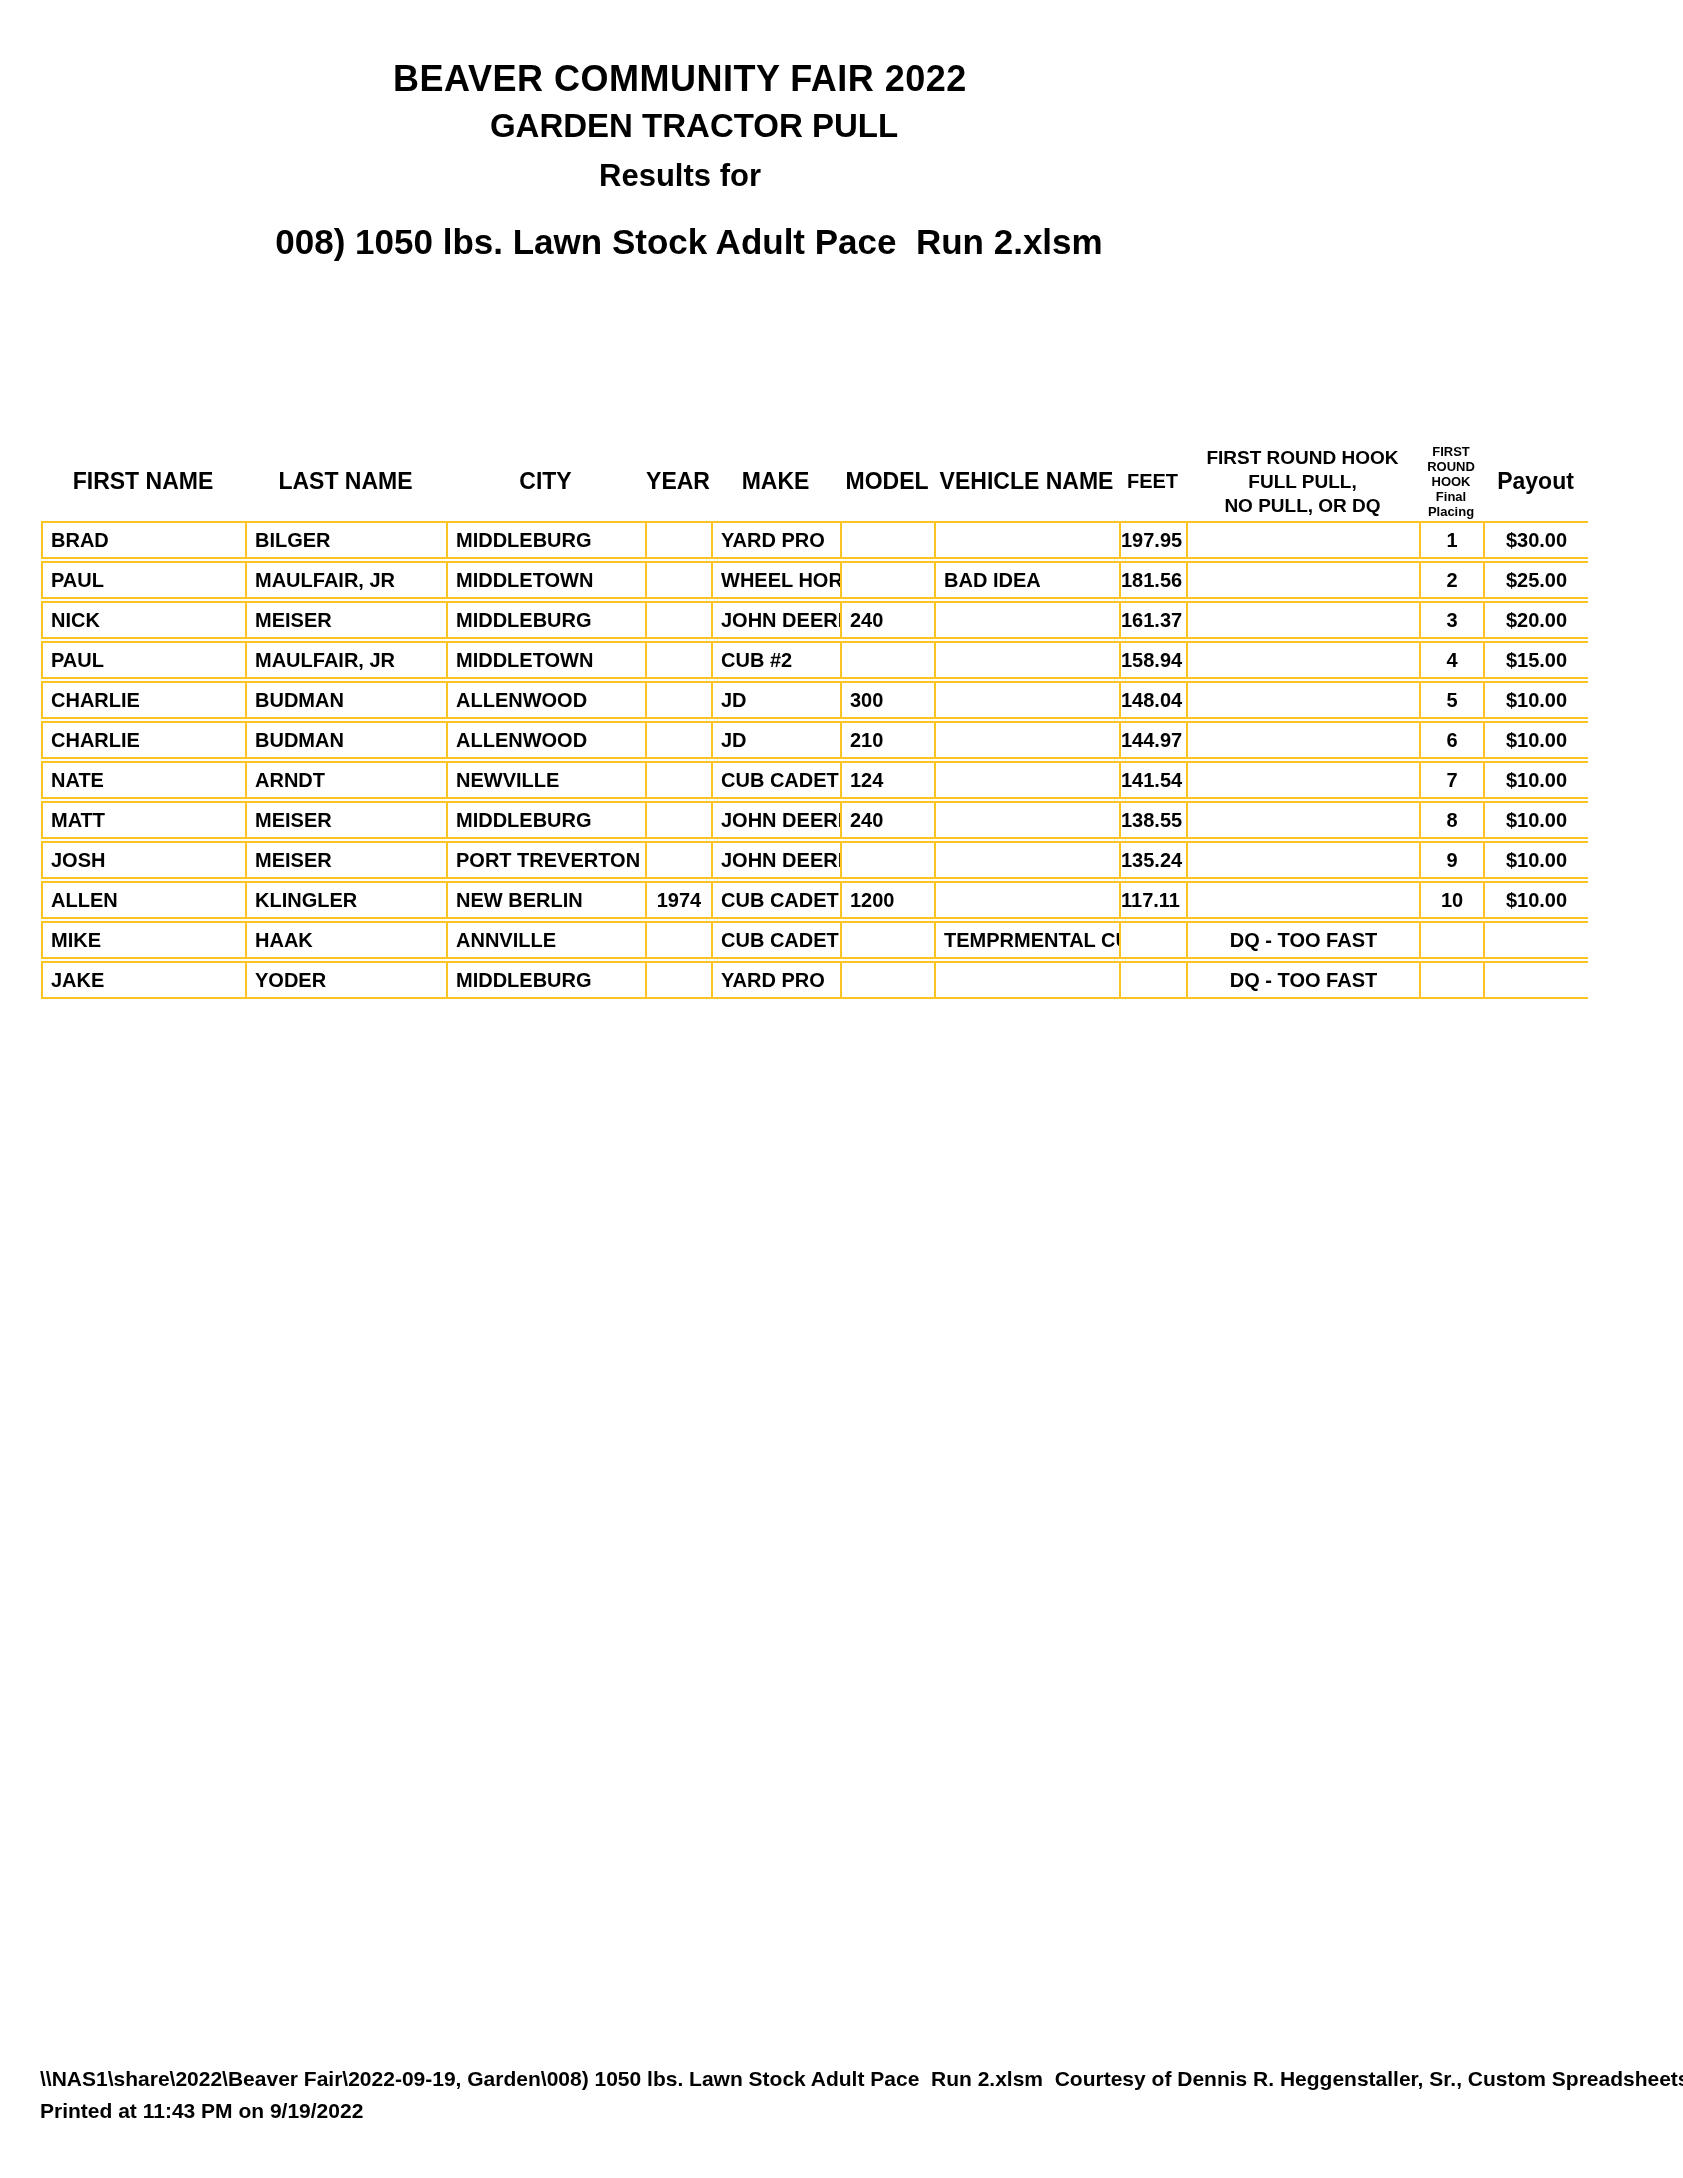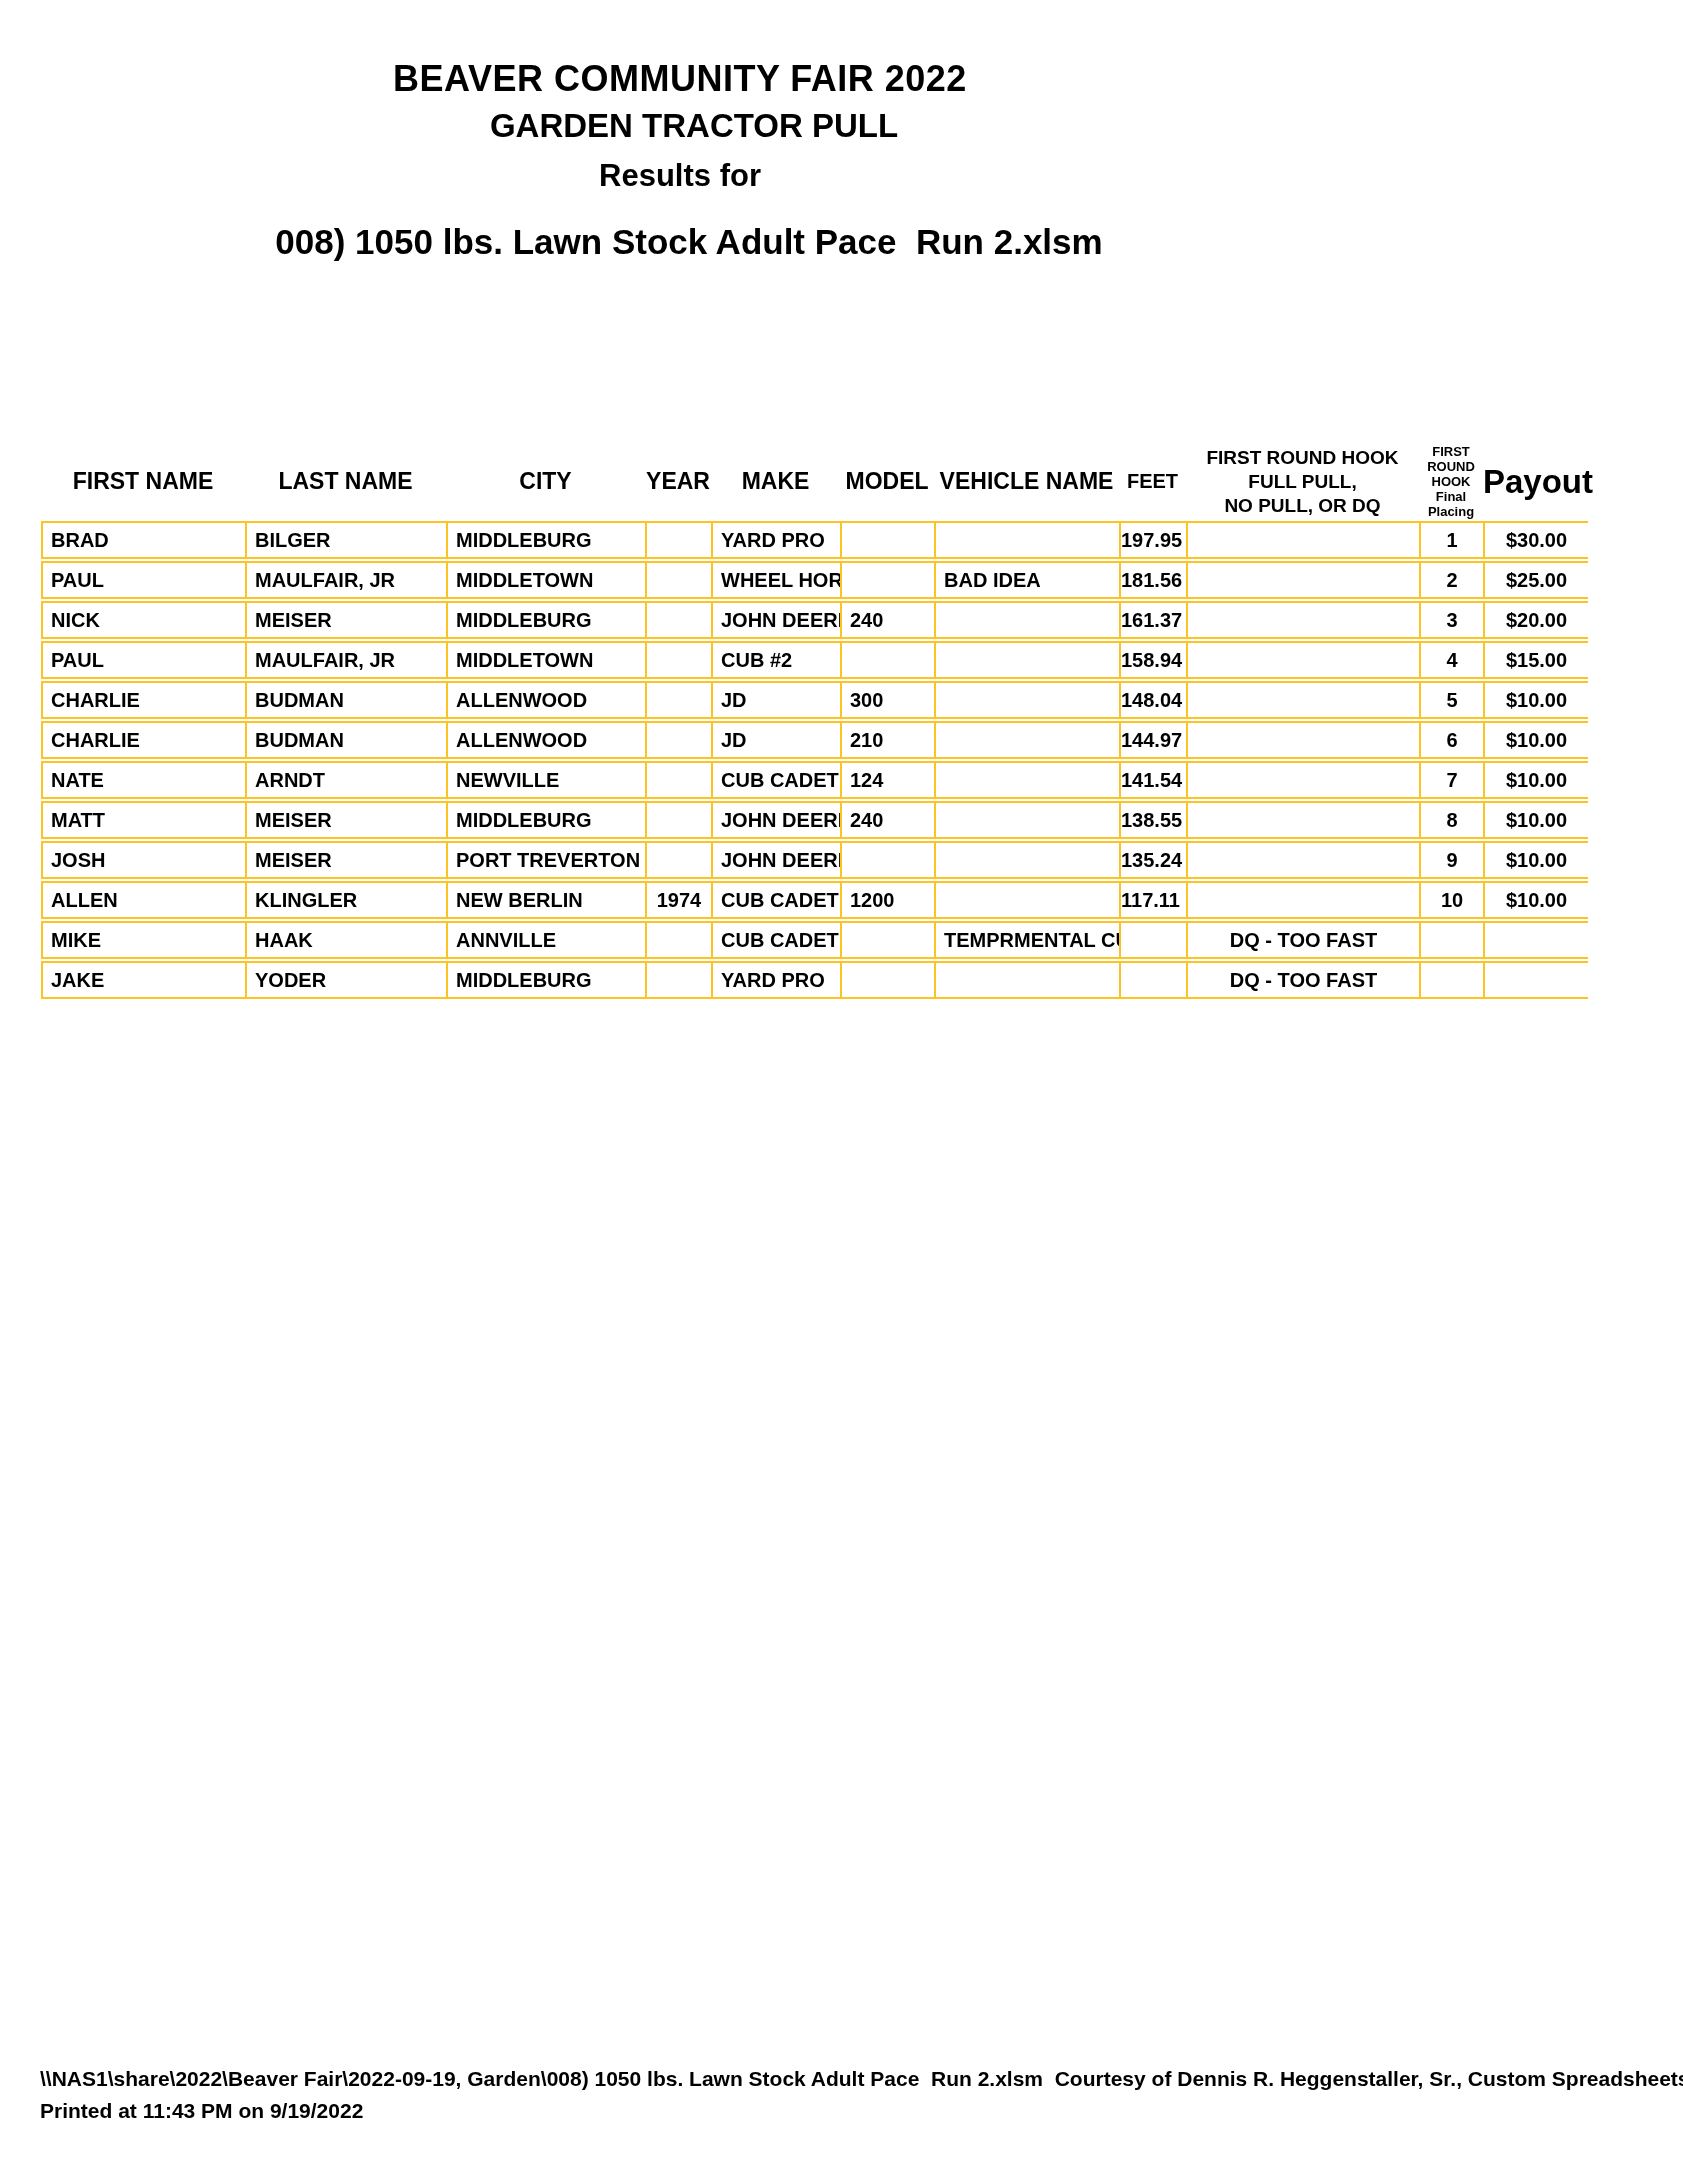--- a/index.html
+++ b/index.html
@@ -53,21 +53,21 @@
     font-weight: 700;
     vertical-align: middle;
     text-align: center;
     height: 71px;
     overflow: visible;
   }
   .h-main   { font-size: 23px; }
   .h-feet   { font-size: 20px; }
   .h-hook   { font-size: 19px; line-height: 24px; }
   .h-placing{ font-size: 13px; line-height: 15px; }
-  .h-payout { font-size: 33px; }
+  .h-payout { font-size: 23px; }
 
   tbody td {
     height: 38px;
     font-size: 20px;
     font-weight: 700;
     white-space: nowrap;
     overflow: hidden;
     padding: 0 0 0 8px;
     border-top: 2px solid var(--gold);
     border-bottom: 2px solid var(--gold);

